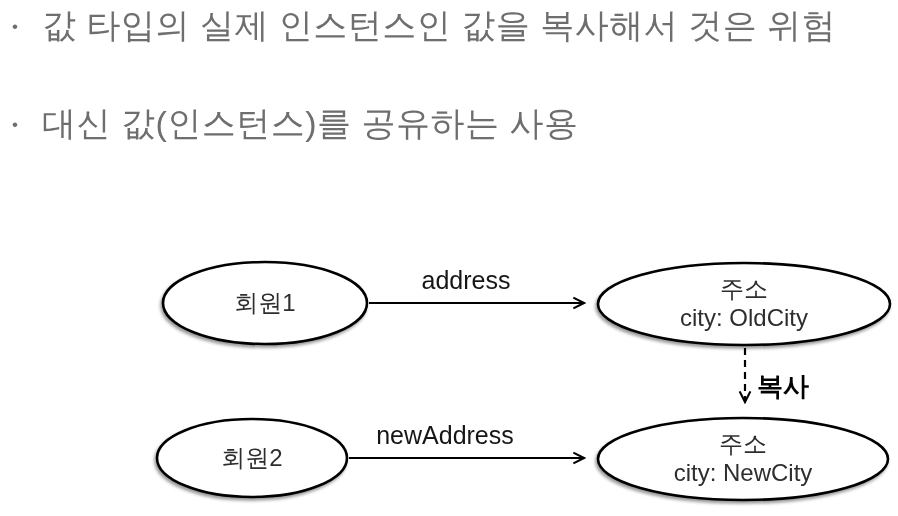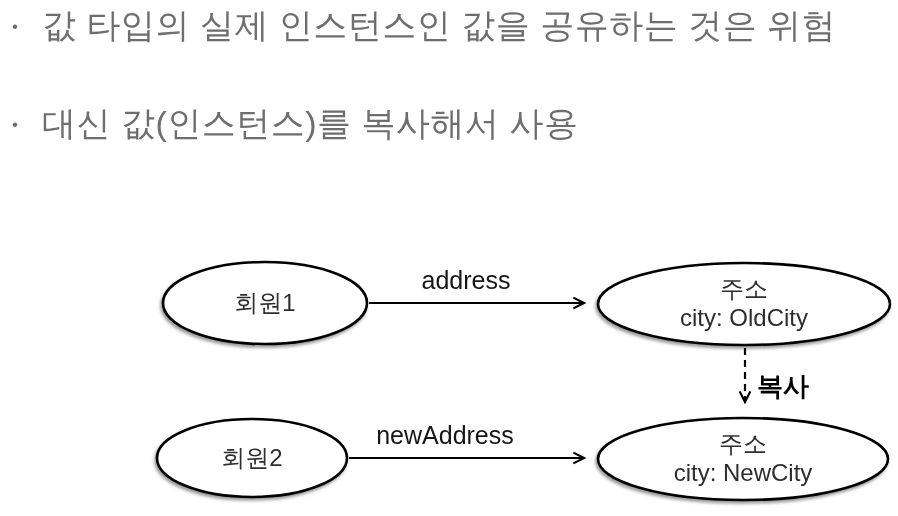--- a/index.html
+++ b/index.html
@@ -82,26 +82,26 @@
     fill: #000000;
   }
 </style>
 </head>
 <body>
 
 <div class="slide">
 
   <div class="bullet bullet-1">
     <span class="dot">•</span>
-    <span class="text">값 타입의 실제 인스턴스인 값을 공유하는 것은 위험</span>
+    <span class="text">값 타입의 실제 인스턴스인 값을 복사해서 것은 위험</span>
   </div>
 
   <div class="bullet bullet-2">
     <span class="dot">•</span>
-    <span class="text">대신 값(인스턴스)를 복사해서 사용</span>
+    <span class="text">대신 값(인스턴스)를 공유하는 사용</span>
   </div>
 
   <svg class="diagram" width="898" height="516" viewBox="0 0 898 516" xmlns="http://www.w3.org/2000/svg">
     <defs>
       <marker id="arrow-open" viewBox="0 0 14 14" refX="11" refY="7" markerWidth="15" markerHeight="15" markerUnits="userSpaceOnUse" orient="auto">
         <path d="M2,2 L12,7 L2,12" fill="none" stroke="#000000" stroke-width="2"></path>
       </marker>
       <filter id="soft-shadow" x="-20%" y="-20%" width="140%" height="160%">
         <feDropShadow dx="-1.5" dy="2.5" stdDeviation="1.6" flood-color="#000000" flood-opacity="0.4"></feDropShadow>
       </filter>

